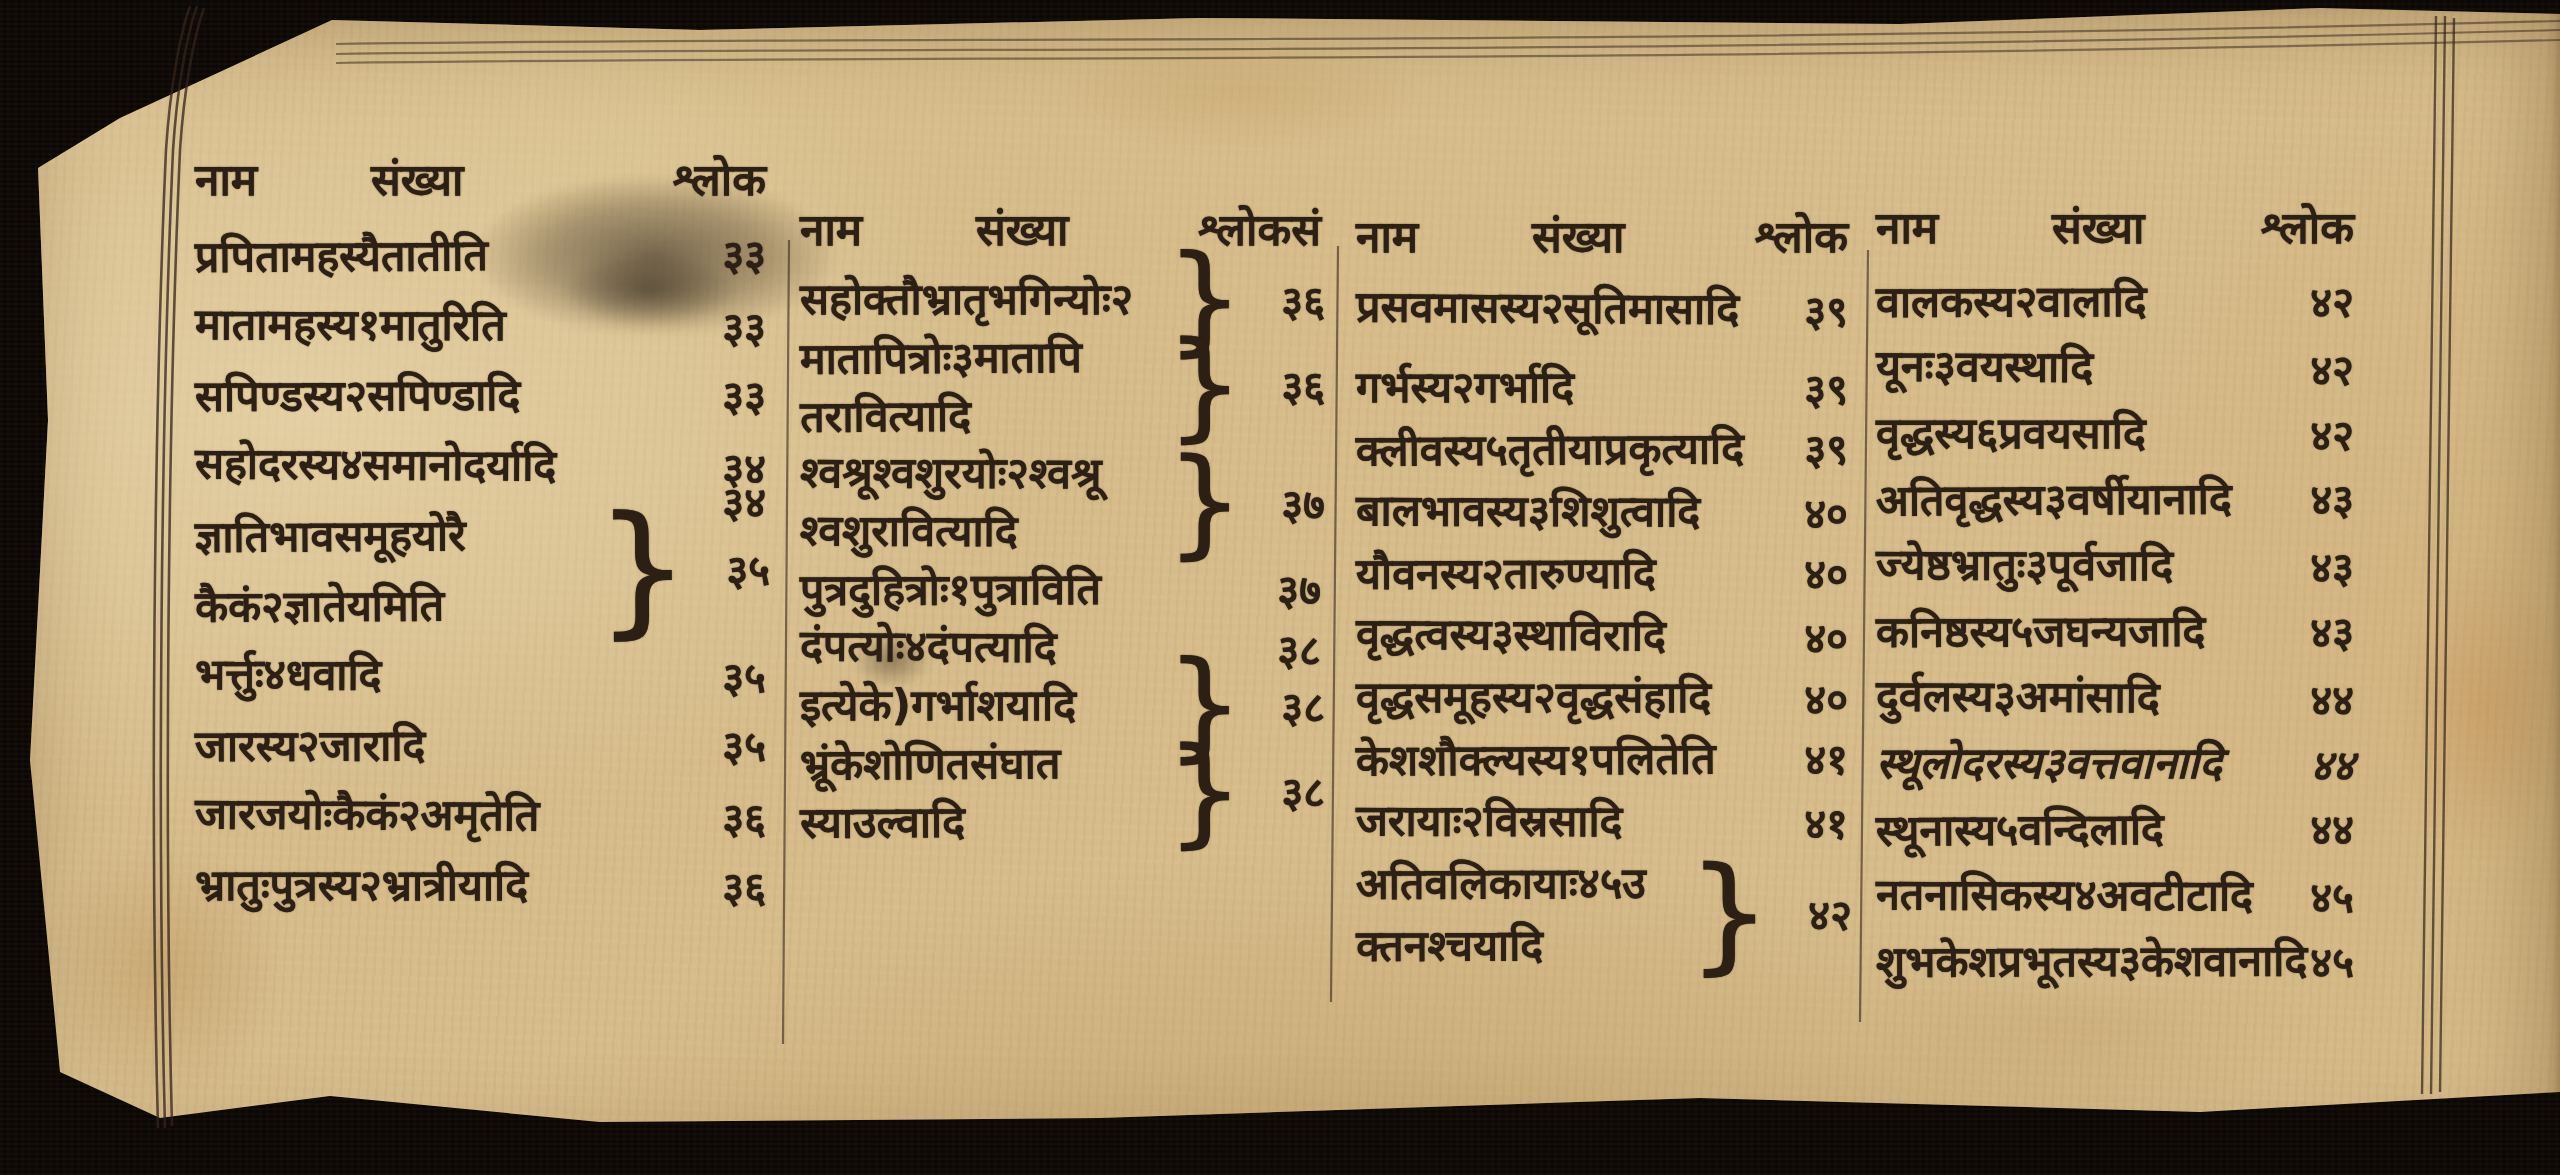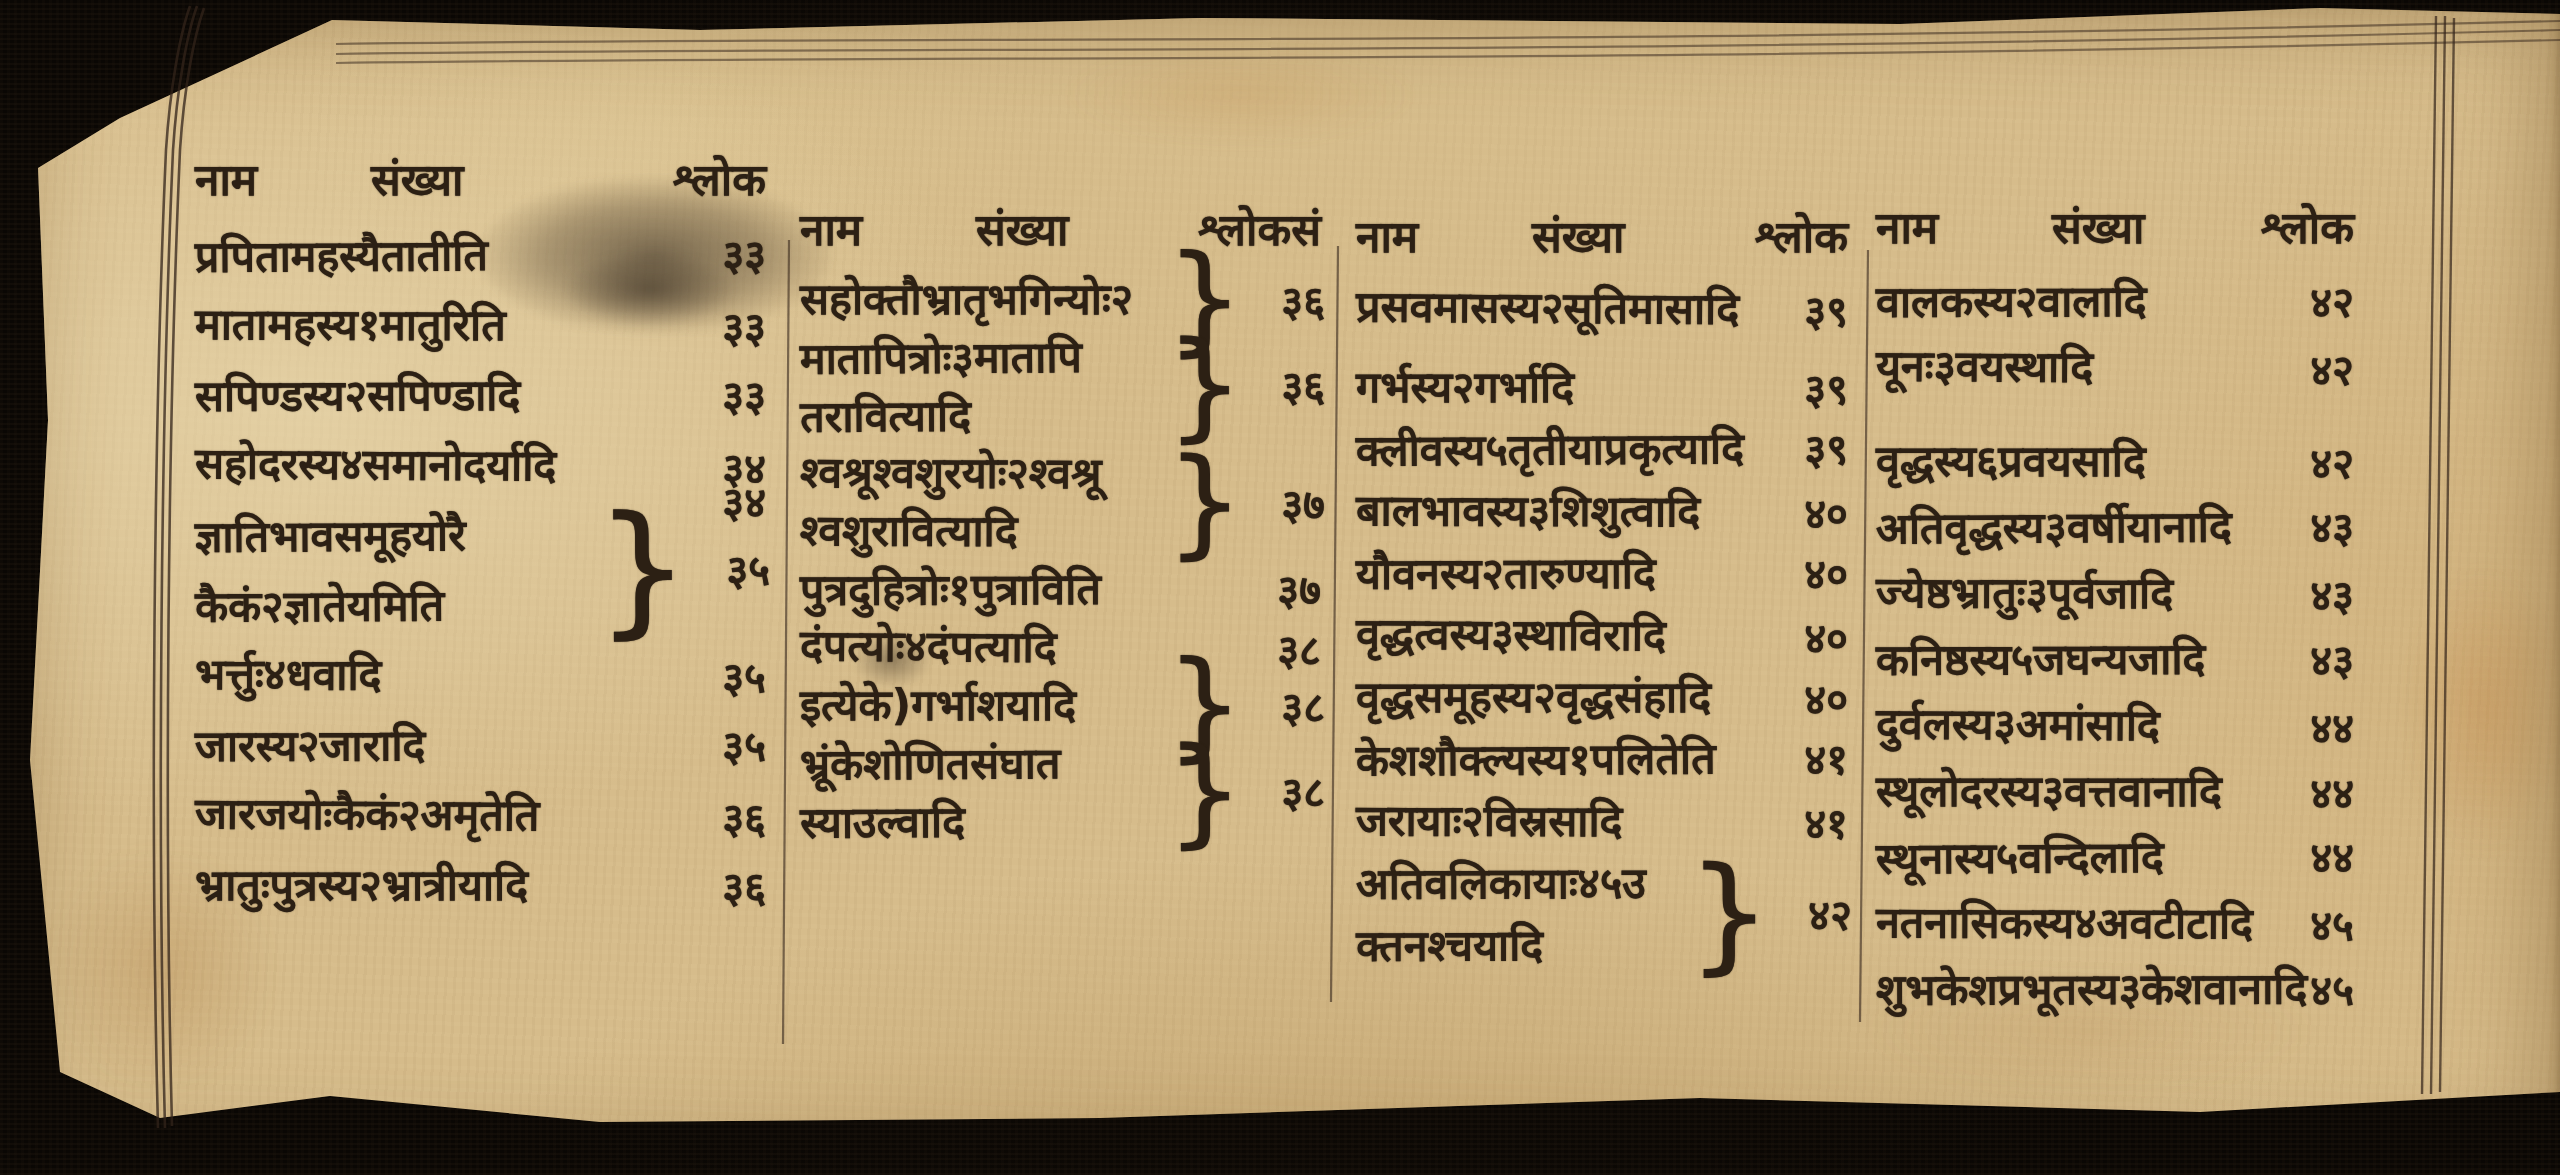--- a/index.html
+++ b/index.html
@@ -330,21 +330,21 @@
           <div class="eline">वालकस्य२वालादि</div>
         </div>
         <span class="num">४२</span>
       </div>
       <div class="entry" style="transform: rotate(0.36deg);">
         <div class="entry-lines">
           <div class="eline">यूनः३वयस्थादि</div>
         </div>
         <span class="num">४२</span>
       </div>
-      <div class="entry" style="transform: rotate(0deg); margin-top: 28px;">
+      <div class="entry" style="transform: rotate(0deg);">
         <div class="entry-lines">
           <div class="eline">वृद्धस्य६प्रवयसादि</div>
         </div>
         <span class="num">४२</span>
       </div>
       <div class="entry" style="transform: rotate(-0.36deg);">
         <div class="entry-lines">
           <div class="eline">अतिवृद्धस्य३वर्षीयानादि</div>
         </div>
         <span class="num">४३</span>
@@ -360,21 +360,21 @@
           <div class="eline">कनिष्ठस्य५जघन्यजादि</div>
         </div>
         <span class="num">४३</span>
       </div>
       <div class="entry" style="transform: rotate(0.36deg);">
         <div class="entry-lines">
           <div class="eline">दुर्वलस्य३अमांसादि</div>
         </div>
         <span class="num">४४</span>
       </div>
-      <div class="entry" style="transform: rotate(0deg);">
+      <div class="entry" style="transform: rotate(0deg); font-style: italic;">
         <div class="entry-lines">
           <div class="eline">स्थूलोदरस्य३वत्तवानादि</div>
         </div>
         <span class="num">४४</span>
       </div>
       <div class="entry" style="transform: rotate(-0.36deg);">
         <div class="entry-lines">
           <div class="eline">स्थूनास्य५वन्दिलादि</div>
         </div>
         <span class="num">४४</span>

